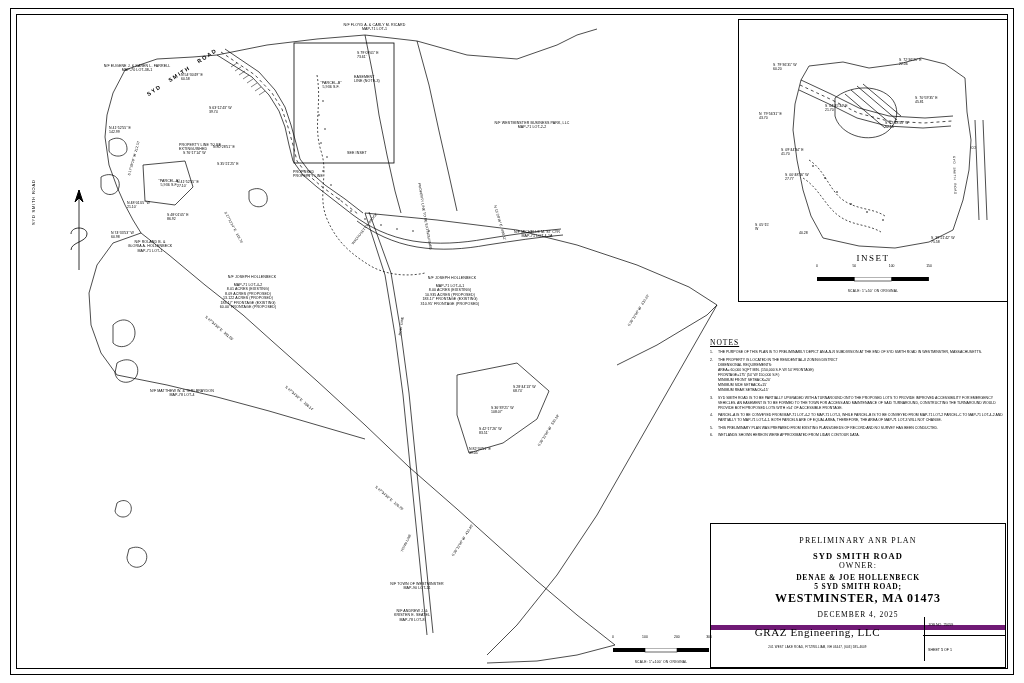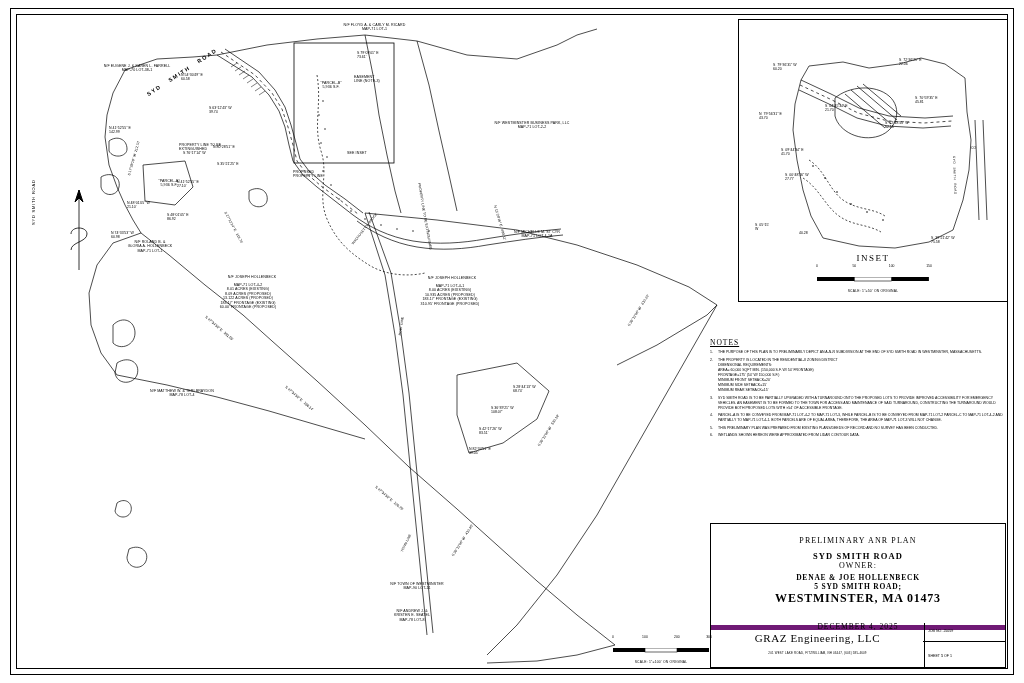--- a/index.html
+++ b/index.html
@@ -113,25 +113,25 @@
     text-align: center;
     font-family: "Liberation Serif", serif;
   }
   #tb-main .l1 { margin-top: 12px; font-size: 8px; letter-spacing: 1.1px; }
   #tb-main .l2 { margin-top: 6px; font-size: 8.5px; letter-spacing: 1.1px; font-weight: bold;}
   #tb-main .l3 { font-size: 8.5px; letter-spacing: 1.1px; font-weight: bold;}
   #tb-main .l4 { font-size: 8px; letter-spacing: 1.1px; }
   #tb-main .l5 { margin-top: 3px; font-size: 7.5px; letter-spacing: 0.8px; font-weight: bold;}
   #tb-main .l6 { font-size: 7.5px; letter-spacing: 0.8px; font-weight: bold;}
   #tb-main .l7 { font-size: 12px; letter-spacing: 0.8px; font-weight: bold;}
-  #tb-main .l8 { margin-top: 16px; font-size: 7.5px; letter-spacing: 1px; }
+  #tb-main .l8 { margin-top: 4px; font-size: 7.5px; letter-spacing: 1px; }
 
   #tb-bottom {
     position: absolute;
-    left: 0; bottom: 0; right: 0; height: 44px;
+    left: 0; bottom: 6px; right: 0; height: 44px;
   }
   #tb-firm {
     position: absolute; left: 0; top: 0; bottom: 0;
     width: 214px;
     border-right: 1px solid #000;
     box-sizing: border-box;
     text-align: center;
   }
   #tb-firm .fname {
     margin-top: 9px;

